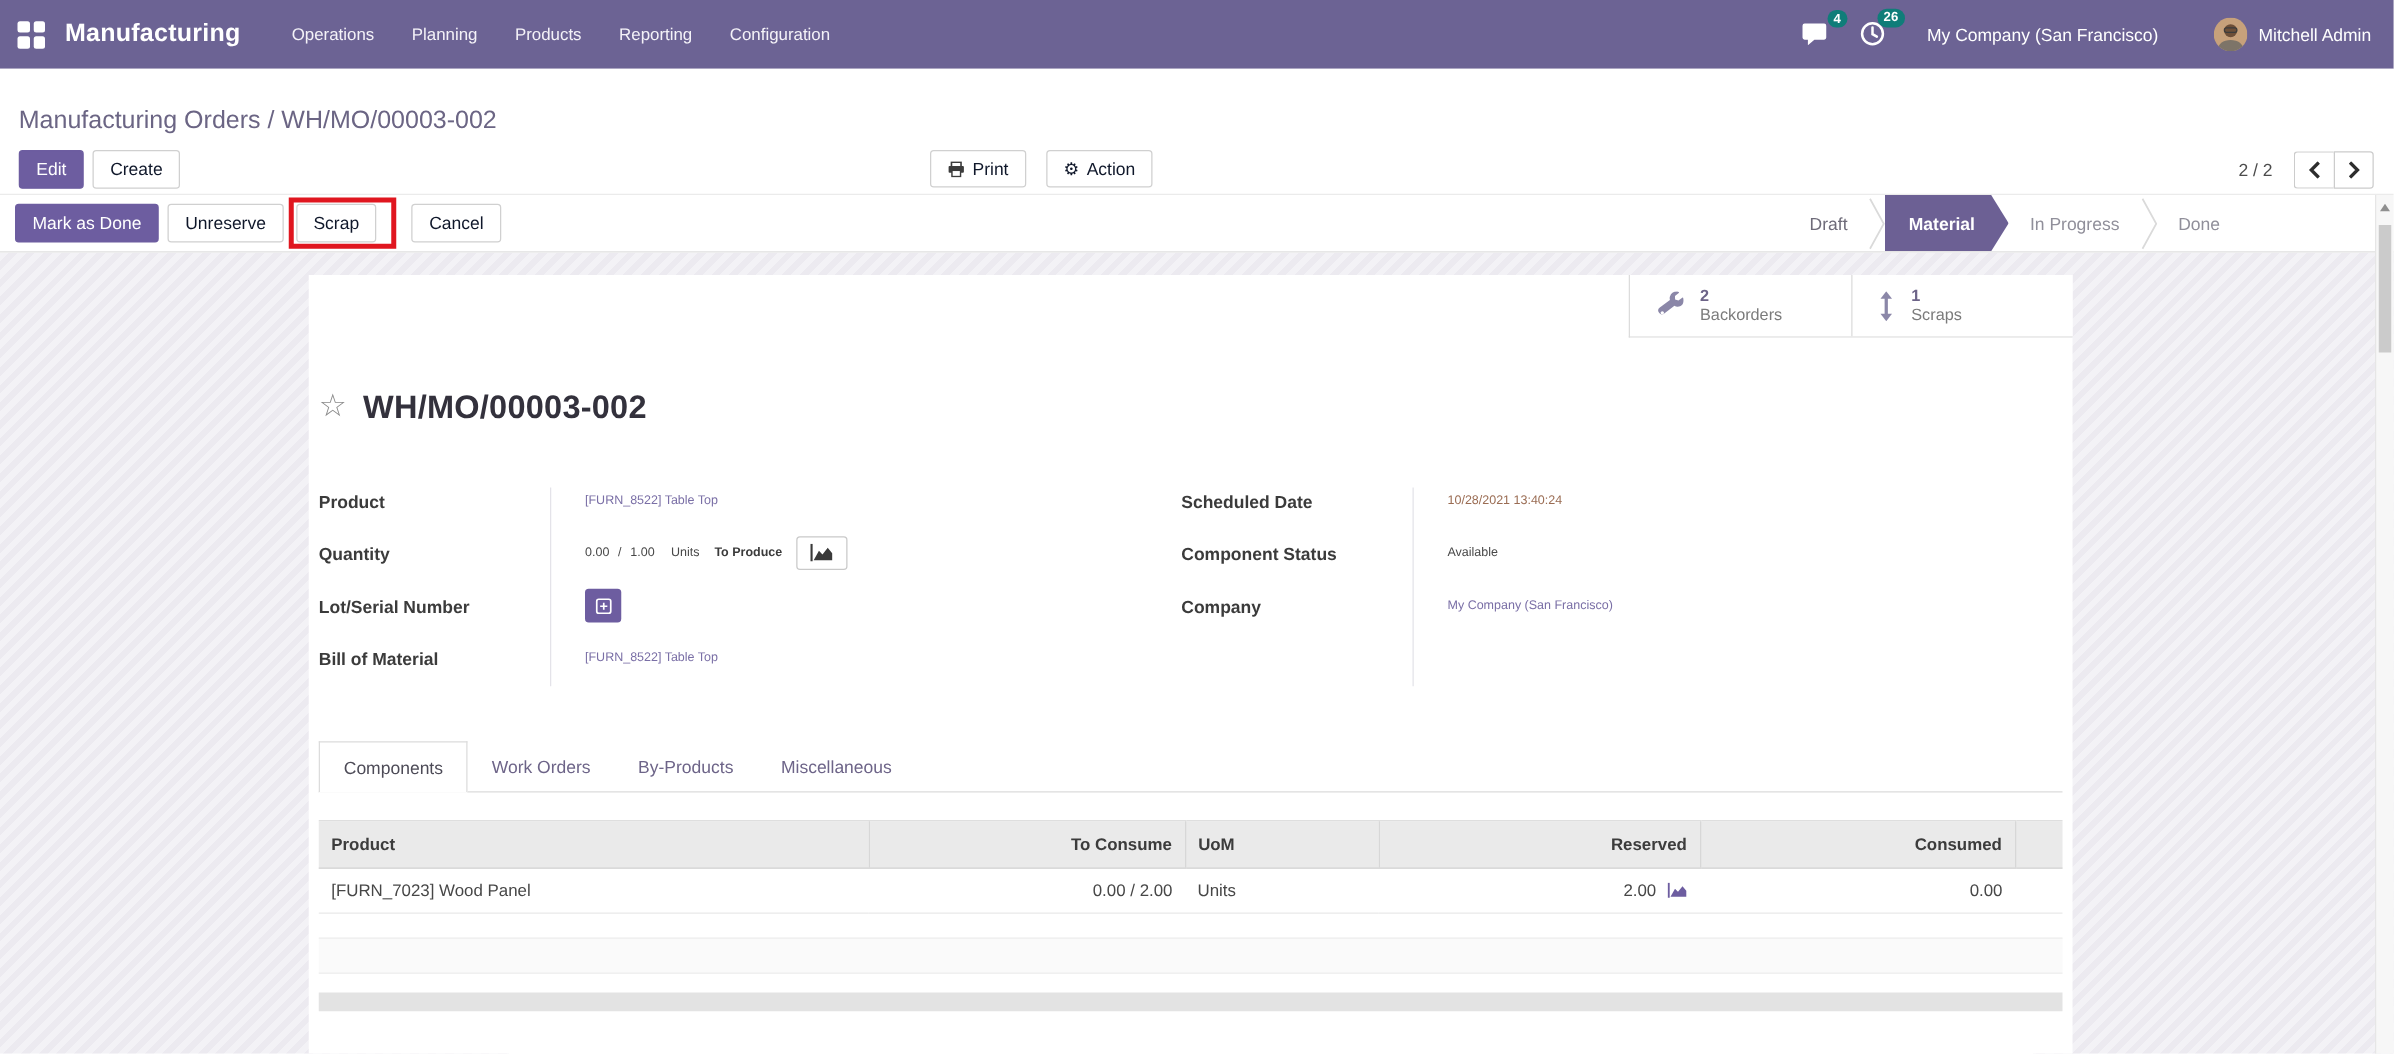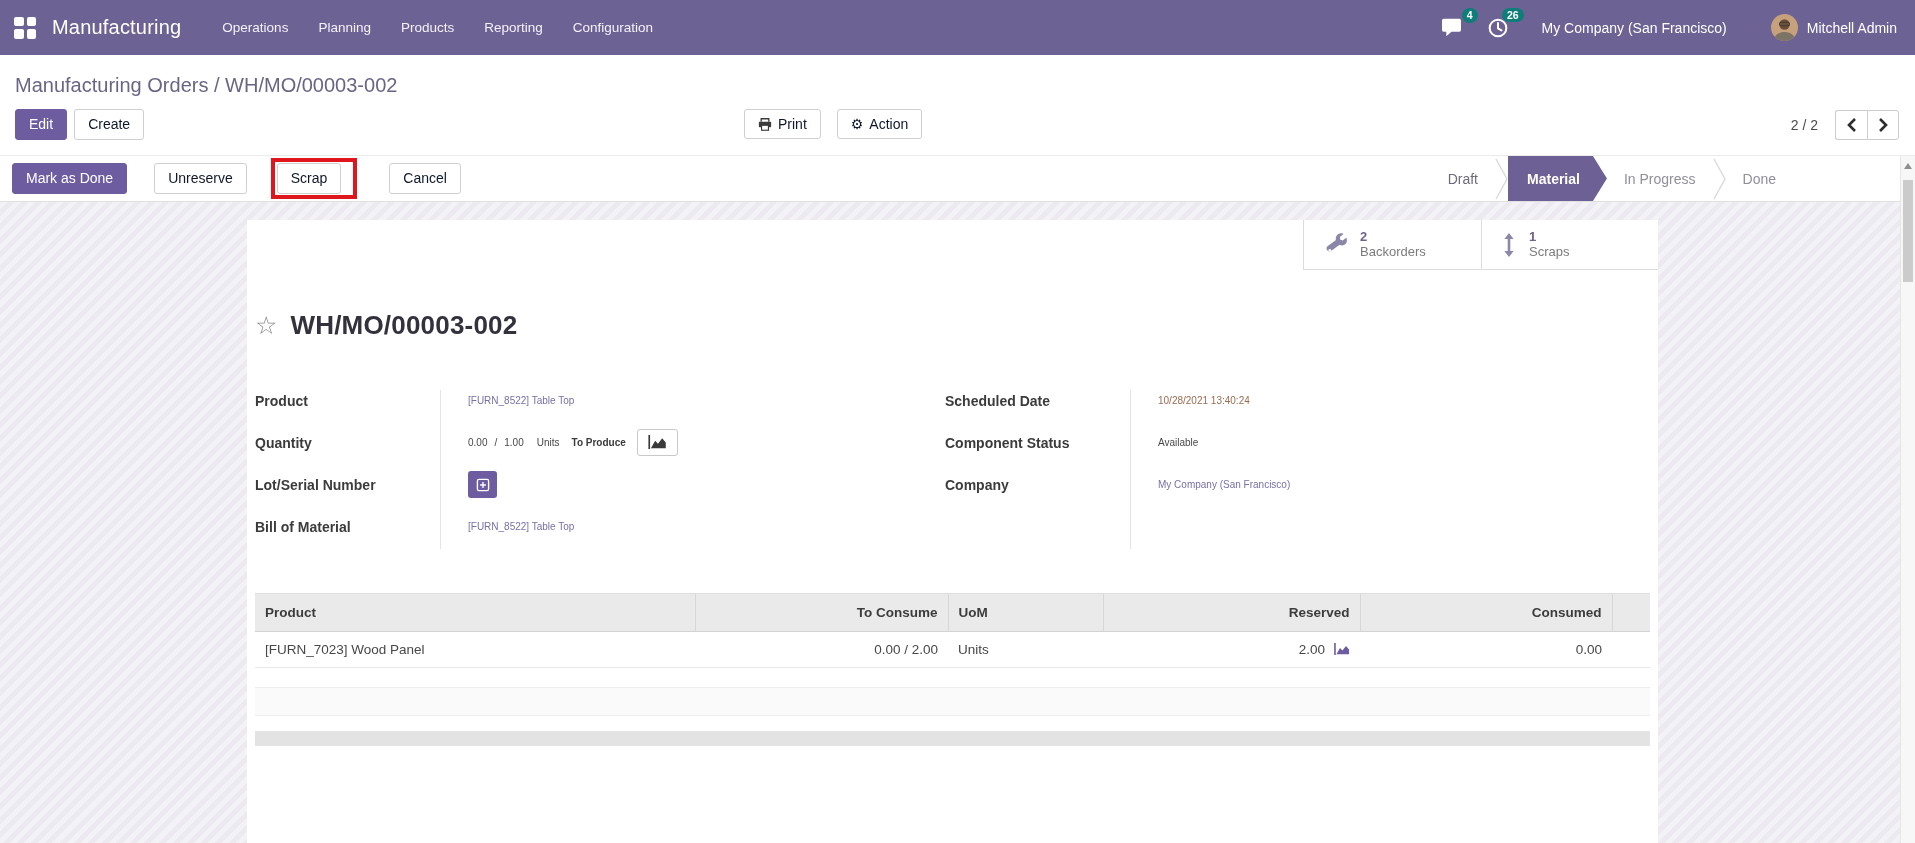--- a/index.html
+++ b/index.html
@@ -5,49 +5,49 @@
   * { box-sizing: border-box; }
   html,body { margin:0; padding:0; }
   body {
     width:1915px; height:843px; overflow:hidden; position:relative;
     font-family:"Liberation Sans", sans-serif; background:#fff; color:#454545;
   }
   
   .navbar { height:55px; background:var(--navbar-bg,#6c6394); display:flex; align-items:center; padding:0 18px 0 14px; color:#fff; }
   .apps-icon { width:22px; height:22px; display:grid; grid-template-columns:1fr 1fr; gap:3px; cursor:pointer; }
   .apps-icon i { background:#fff; border-radius:2px; display:block; }
-  .brand { font-size:20px; font-weight:normal; margin:0 26px 0 16px; letter-spacing:.2px;text-align:right; }
+  .brand { font-size:20px; font-weight:bold; margin:0 26px 0 16px; letter-spacing:.2px;text-align:right; }
   .menu-item { font-size:13.5px; padding:0 15px; line-height:55px; cursor:pointer; color:#f4f2f8; }
   .nav-right { margin-left:auto; display:flex; align-items:center; gap:20px; }
   .icon-wrap { position:relative; cursor:pointer; padding:4px 6px 0 0; }
   .nbadge { position:absolute; top:-6px; right:-10px; background:var(--badge,#0f7d79); color:#fff; font-size:10.5px; font-weight:bold; border-radius:9px; padding:2px 5px; line-height:1; }
   .company-name, .user-name { font-size:14px; cursor:pointer; white-space:nowrap; }
   .company-name { margin:0 24px 0 8px; }
   .avatar { width:27px; height:27px; border-radius:50%; overflow:hidden; flex-shrink:0; cursor:pointer; margin-right:9px; }
   .user-menu { display:flex; align-items:center; cursor:pointer; }
   
-  .control-panel { background:#fff; padding:17px 16px 0 15px; height:100px; }
+  .control-panel { background:#fff; padding:28px 16px 0 15px; height:100px; }
   .breadcrumb { font-size:20px; color:#6b6584; margin:2px 0 12px; }
   .breadcrumb .bc-link { cursor:pointer; }
   .cp-row { position:relative; display:flex; align-items:center; height:31px; }
   .btn { font-size:14px; border-radius:3px; padding:5px 13px; border:1px solid #d0d0d0; background:#fff; color:#0f172a; cursor:pointer; font-family:inherit; line-height:1.3; white-space:nowrap; }
   .btn-primary { background:var(--primary,#6d5da0); border-color:var(--primary,#6d5da0); color:#fff; }
   .btn + .btn { margin-left:7px; }
   .cp-center { position:absolute; left:729px; top:0; display:flex; gap:9px; }
   .btn .bicon { margin-right:6px; vertical-align:-2px; }
   .gear-glyph { font-size:14px; margin-right:6px; }
   .cp-right { margin-left:auto; display:flex; align-items:center; }
   .pager-value { font-size:14px; color:#4c4c4c; margin-right:17px; }
   .pager-group { display:flex; }
   .pager-btn { width:32px; height:30px; background:#fff; border:1px solid #ccc; display:flex; align-items:center; justify-content:center; cursor:pointer; }
   .pager-btn:first-child { border-radius:3px 0 0 3px; border-right:none; }
   .pager-btn:last-child { border-radius:0 3px 3px 0; }
   
   .statusbar { height:47px; background:#fff; border-top:1px solid #ebebeb; border-bottom:1px solid #e0e0e0; display:flex; align-items:center; padding-left:12px; position:relative; }
-  .sb-left { display:flex; align-items:flex-end; gap:20px; }
+  .sb-left { display:flex; align-items:flex-end; gap:0; }
   .scrap-wrap { position:relative; display:inline-block; margin-left:10px; margin-right:12px; }
   .annotation-box { position:absolute; top:-5px; bottom:-5px; left:-6px; right:-16px; border:4px solid var(--annotation,#e0161f); pointer-events:none; }
   .stages { margin-left:auto; display:flex; align-items:stretch; height:100%; margin-right:122px; }
   .stage { font-size:14px; color:#908f9a; display:flex; align-items:center; padding:0 17px; cursor:pointer; white-space:nowrap; }
   .stage.dark { color:#6e6b79; }
   .stage.active { background:var(--stage-active,#6c6094); color:#fff; font-weight:bold; padding:0 27px 0 19px;
     clip-path:polygon(0 0, calc(100% - 14px) 0, 100% 50%, calc(100% - 14px) 100%, 0 100%); }
   .chev-sep { display:flex; align-items:center; }
   
   .v-scrollbar { position:absolute; top:156px; right:0; bottom:0; width:15px; background:#f7f7f7; border-left:1px solid #e6e6e6; z-index:40; }
@@ -304,20 +304,26 @@
         <div class="frow">
           <div class="flabel">Company</div>
           <div class="fvalue">
               <span class="link">My Company (San Francisco)</span>
             </div>
         </div>
       </div>
     </div>
 
     <div class="notebook">
+      <div class="tabs">
+        <div class="tab active">Components</div>
+        <div class="tab">Work Orders</div>
+        <div class="tab">By-Products</div>
+        <div class="tab">Miscellaneous</div>
+      </div>
 
       <div class="table-wrap">
         <table class="olist">
           <colgroup>
             <col style="width:440px">
               <col style="width:253px">
               <col style="width:155px">
               <col style="width:257px">
               <col style="width:252px">
               <col>

